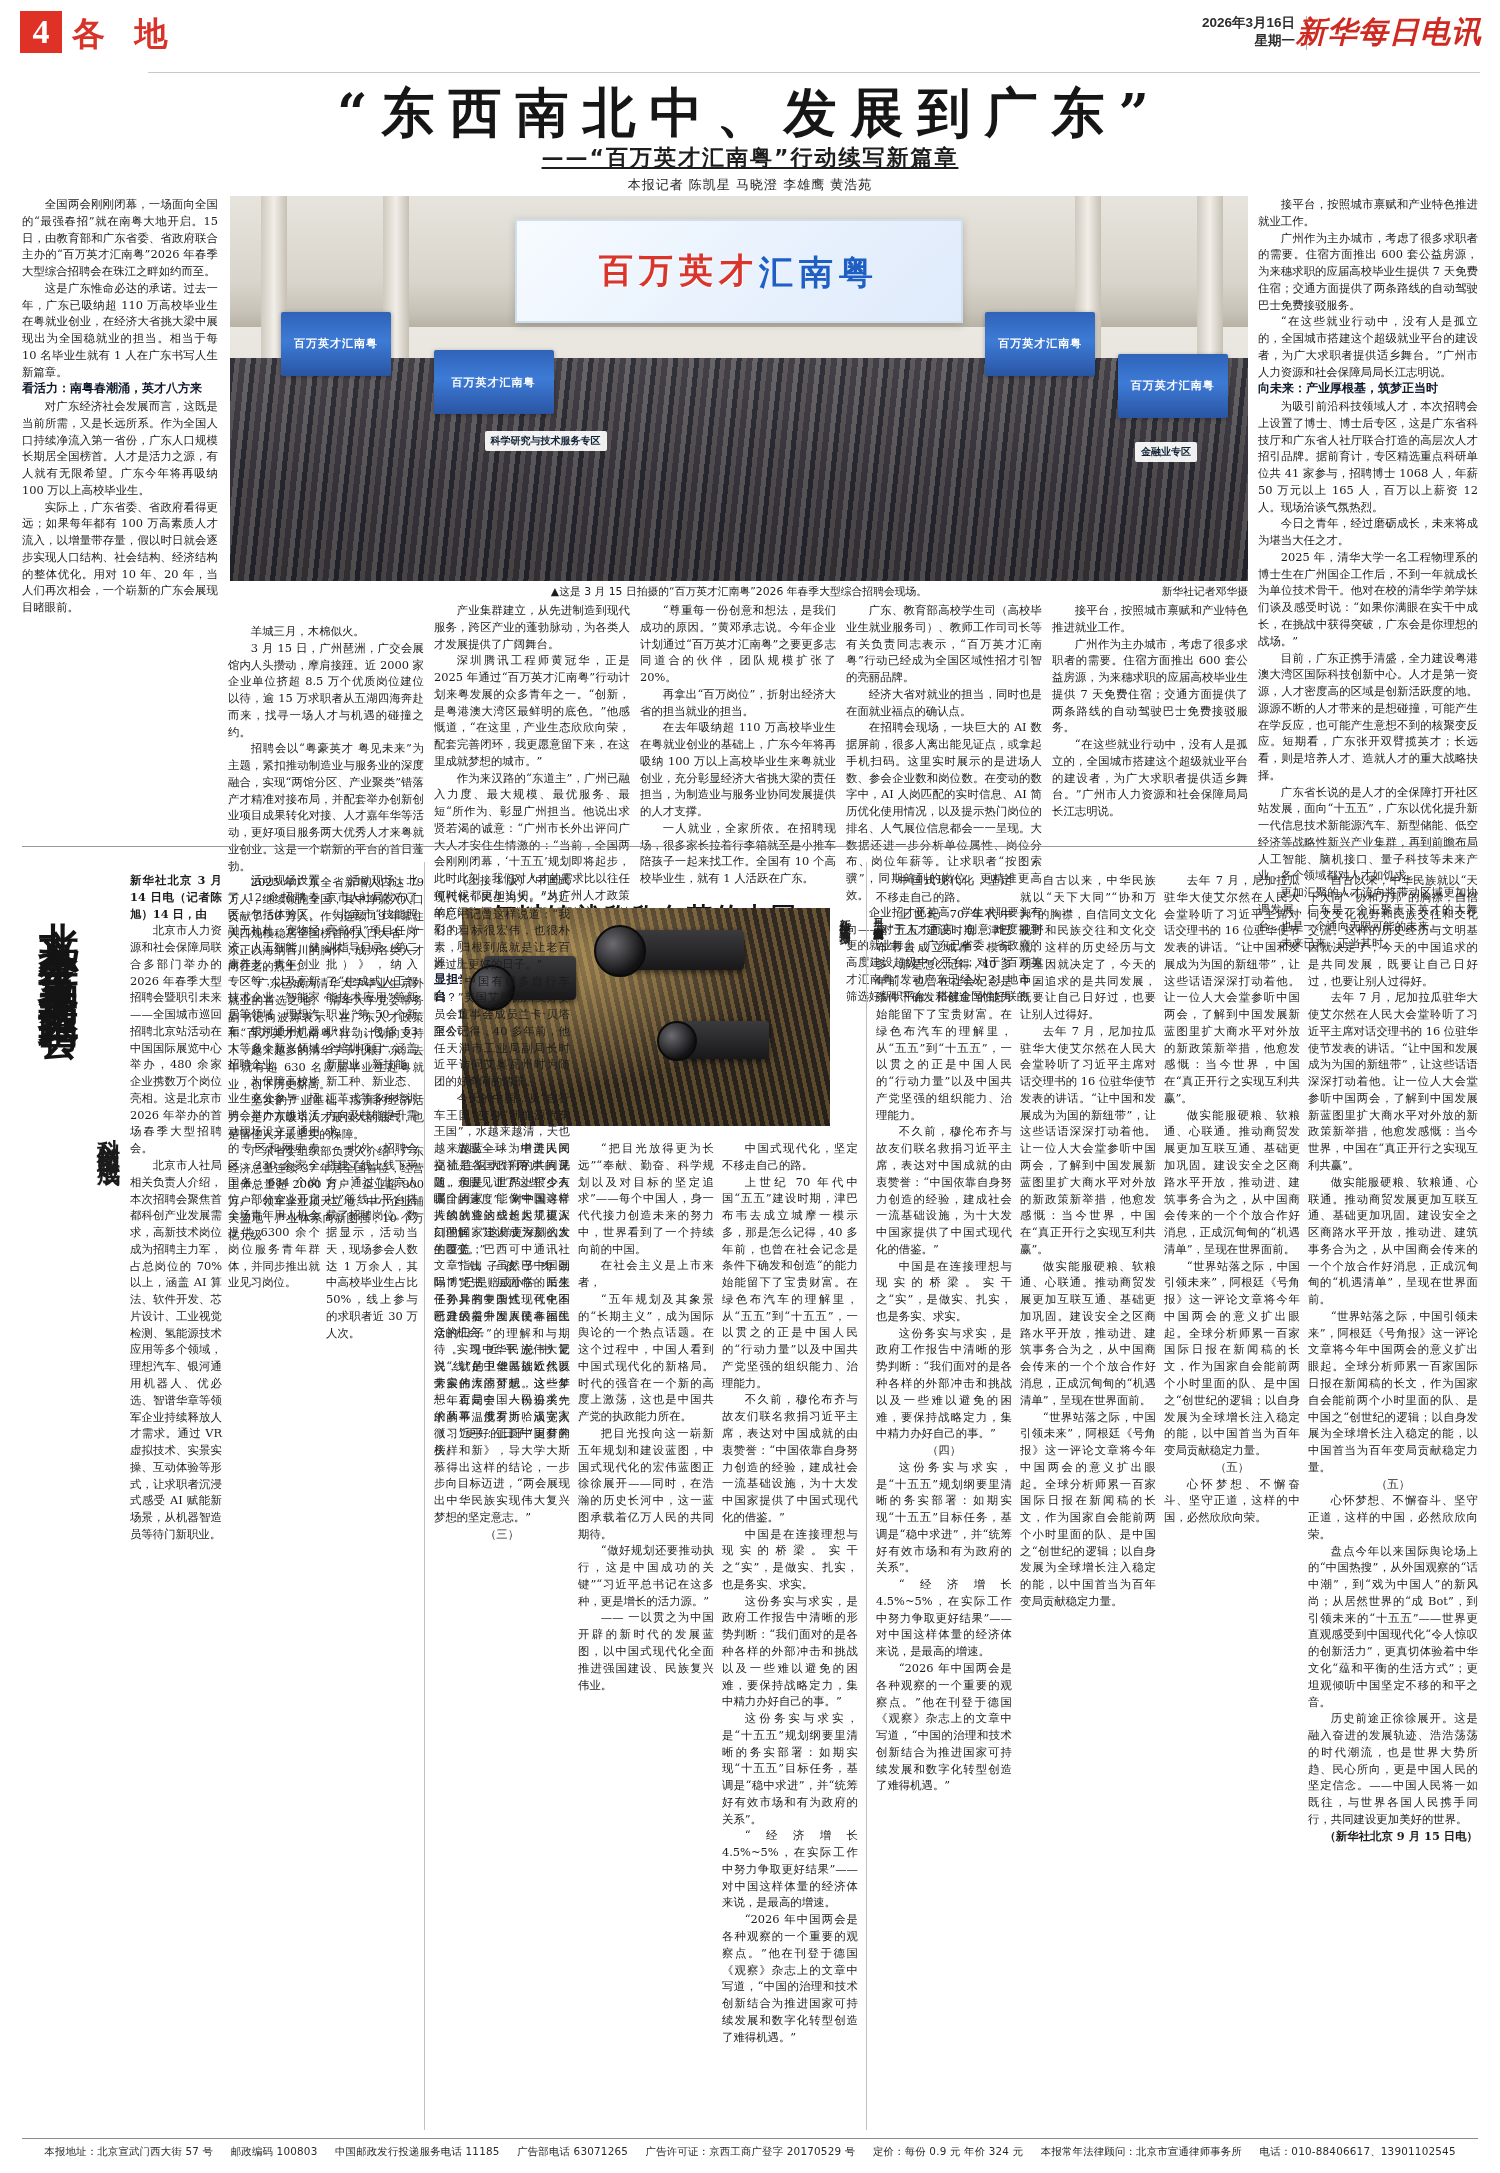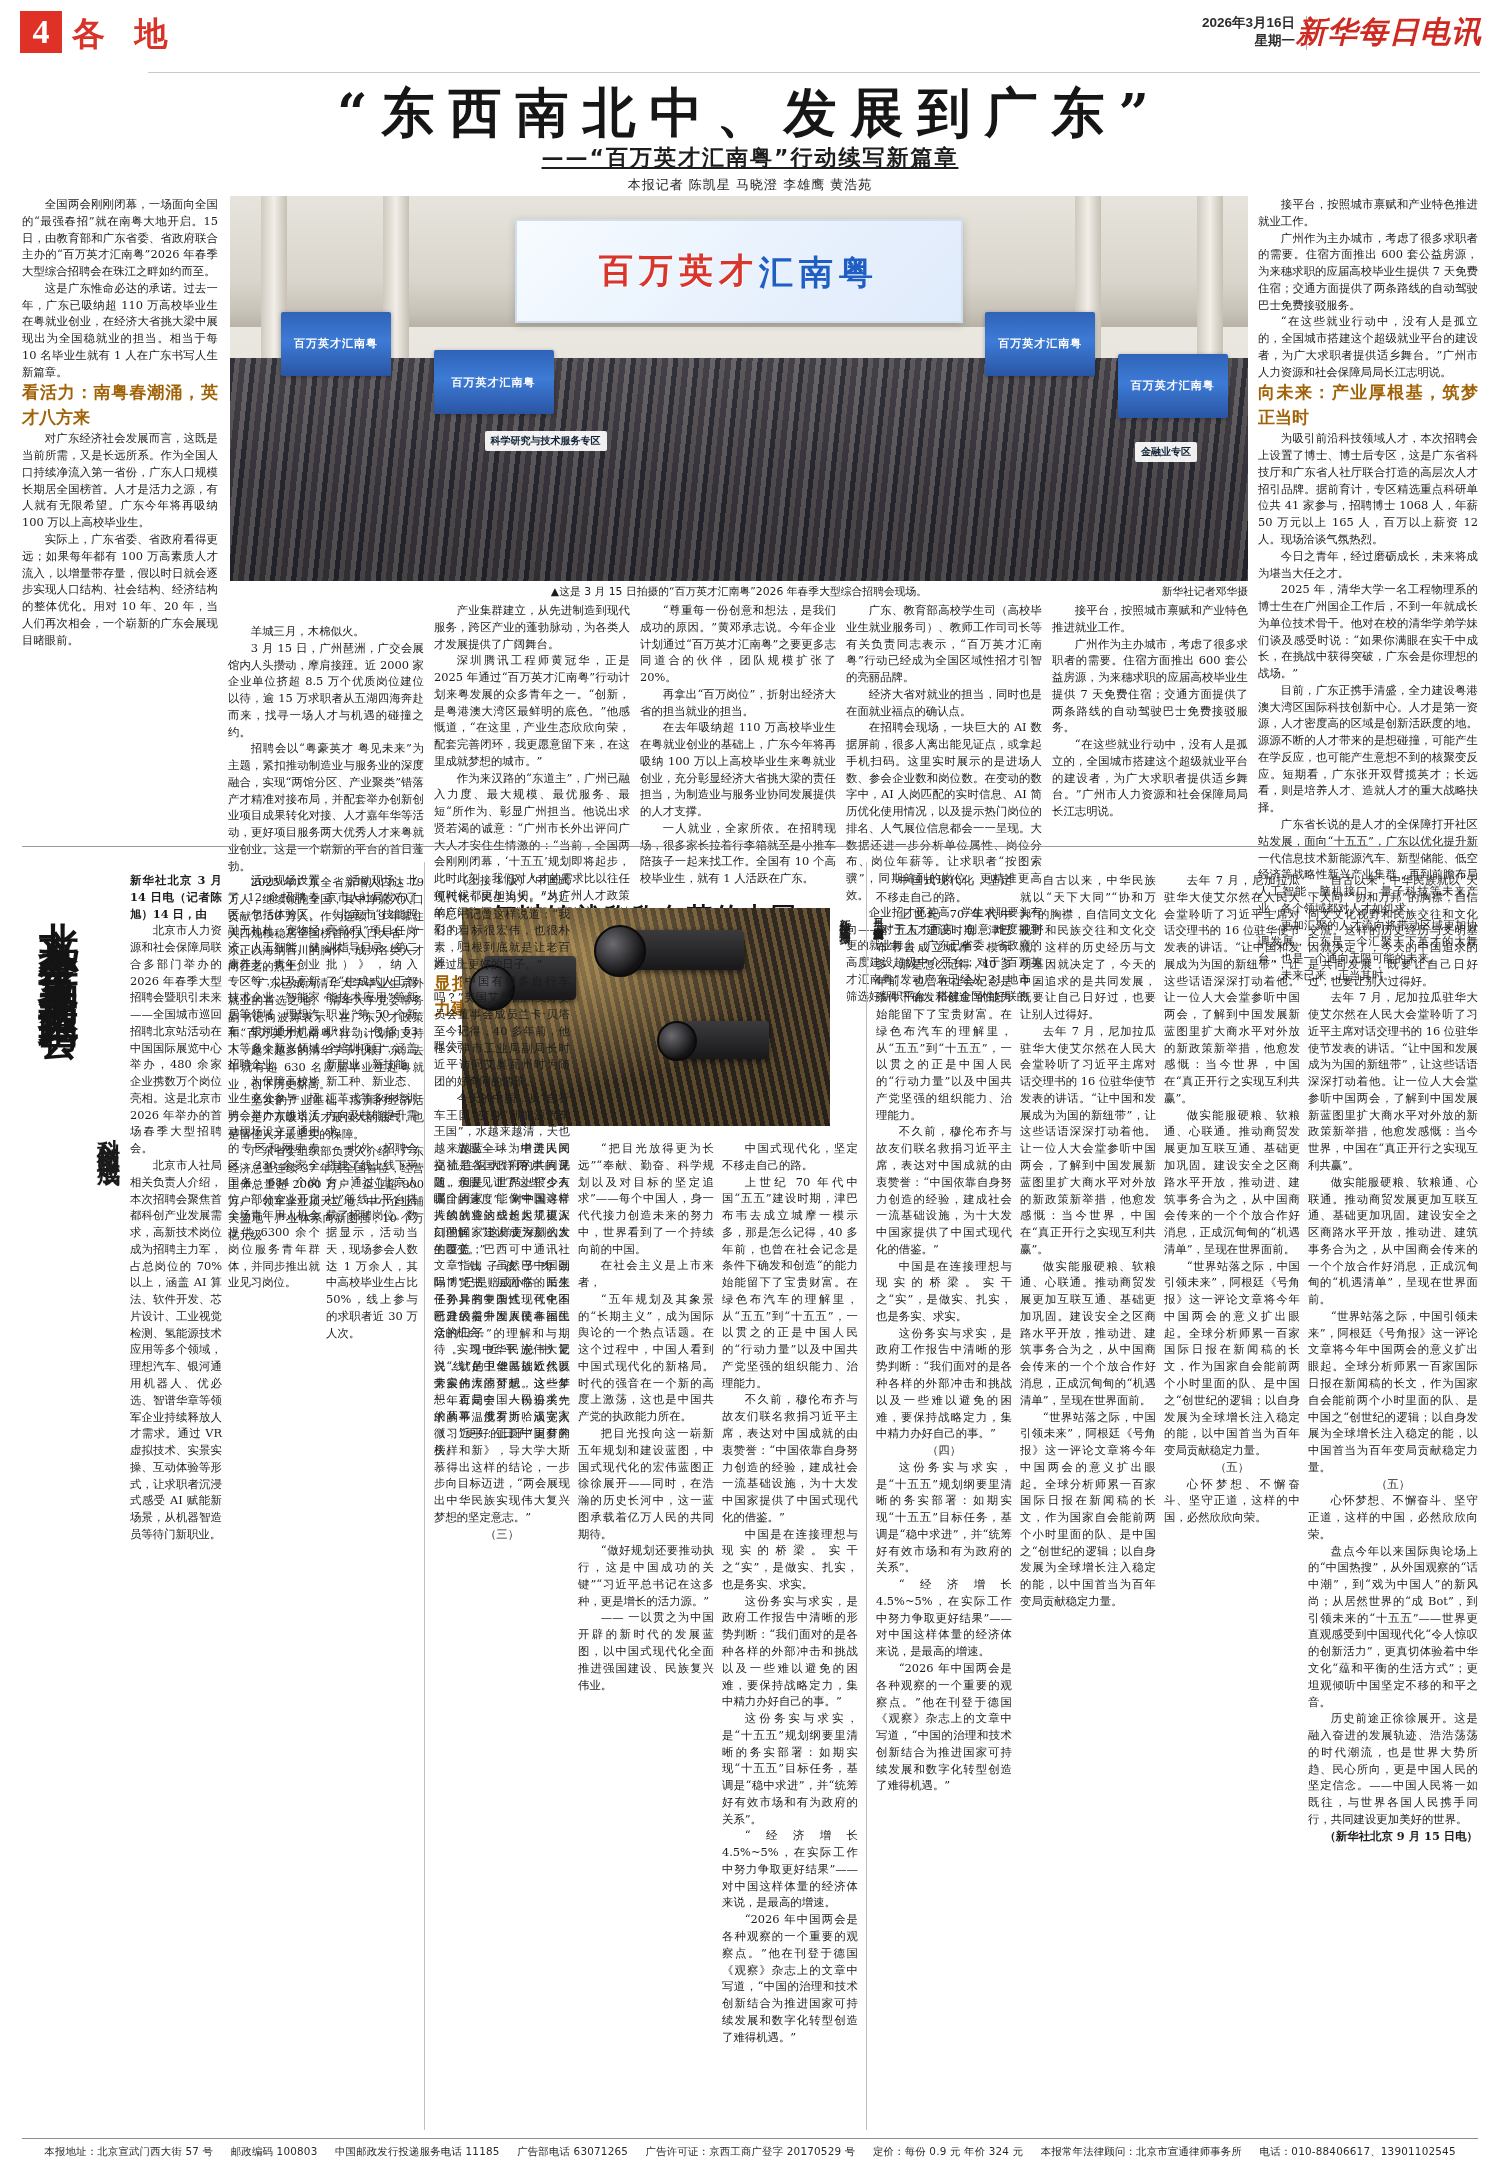--- a/index.html
+++ b/index.html
@@ -82,23 +82,23 @@
     line-height:1.47;
     text-align:justify;
     color:#1c1c1c;
     font-family:"DejaVu Serif", serif;
     -webkit-hyphens:none;
   }
   .col p { margin:0 0 0 0; text-indent:2em; }
   .col p.noind { text-indent:0; }
   .sub-head {
     font-weight:bold; text-indent:0 !important;
-    font-size:17px; margin:4px 0 3px 0;
-    font-family:"DejaVu Sans", sans-serif;
-    color:#a16207;
+    font-size:12px; margin:4px 0 3px 0;
+    font-family:"DejaVu Sans", sans-serif;
+    color:#0f172a;
   }
   .ctr { text-align:center; text-indent:0 !important; }
   .bold { font-weight:bold; }
 
   
   #col-a { left:22px;  top:196px; width:196px; height:640px; }
   #col-b { left:228px; top:602px; width:196px;margin-top:21px; }
   #col-c { left:434px; top:602px; width:196px; }
   #col-d { left:640px; top:602px; width:196px; }
   #col-e { left:846px; top:602px; width:196px; }

